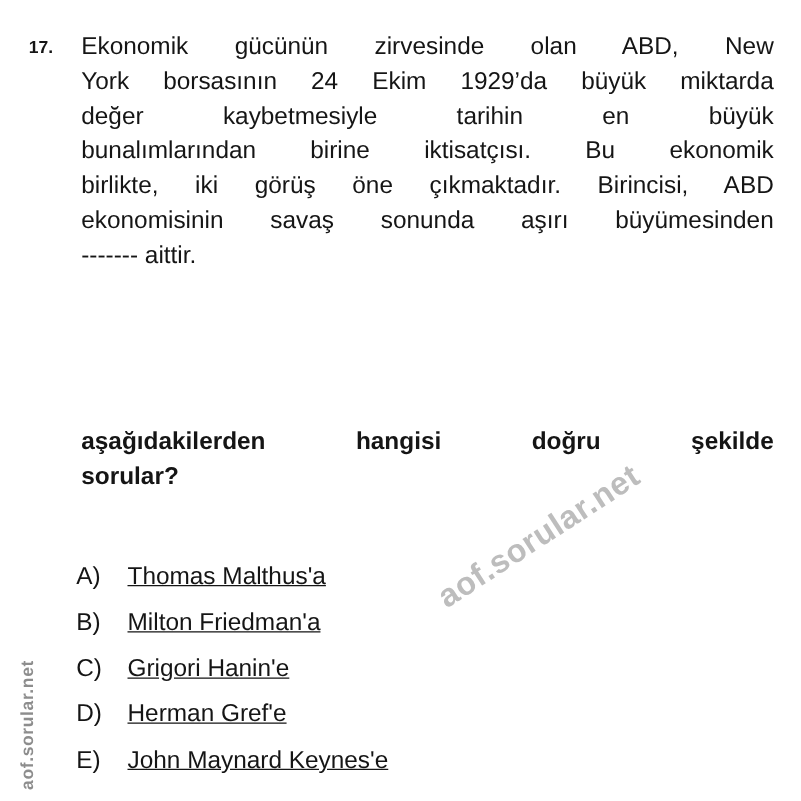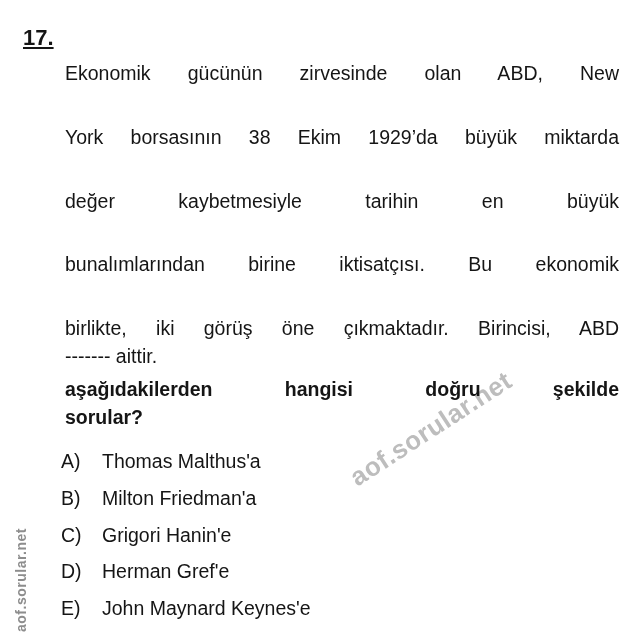--- a/index.html
+++ b/index.html
@@ -42,24 +42,23 @@
   
   .content {
     position: relative;
     z-index: 1;
   }
   #question-number {
     position: absolute;
     left: 23px;
     top: 24px;
     width: 40px;
-    font-size: 22px;
+    font-size: 14px;
     font-weight: bold;
     line-height: 27.8px;
-    text-decoration: underline;
   }
   #question-body {
     position: absolute;
     left: 65px;
     top: 24px;
     width: 554px;
     font-size: 19.5px;
     line-height: 27.8px;
   }
   #question-prompt {
@@ -70,58 +69,59 @@
     font-size: 19.5px;
     font-weight: bold;
     line-height: 28px;
   }
   .tline {
     white-space: normal;
   }
   .tline.just {
     text-align: justify;
     text-align-last: justify;
-    margin-top: 36px;
   }
   #options {
     position: absolute;
     left: 61px;
     top: 443px;
     width: 558px;
     font-size: 19.5px;
   }
   .option-row {
     display: flex;
     height: 36.8px;
     line-height: 36.8px;
   }
   .opt-letter {
     width: 41px;
     flex: 0 0 41px;
   }
   .opt-text {
     flex: 1 1 auto;
+    text-decoration: underline;
   }
 </style>
 </head>
 <body style="color: rgb(21, 21, 21); background: rgb(255, 255, 255);">
 
 <div class="wm" id="wm-vertical" style="color: rgb(141, 141, 141);">aof.sorular.net</div>
 
 <div class="wm" id="wm-diagonal" style="color: rgb(189, 189, 189);">aof.sorular.net</div>
 
 <div class="content">
   <div id="question-number">17.</div>
 
   <div id="question-body">
       <div class="tline just">Ekonomik gücünün zirvesinde olan ABD, New</div>
-      <div class="tline just">York borsasının 38 Ekim 1929’da büyük miktarda</div>
+      <div class="tline just">York borsasının 24 Ekim 1929’da büyük miktarda</div>
       <div class="tline just">değer kaybetmesiyle tarihin en büyük</div>
       <div class="tline just">bunalımlarından birine iktisatçısı. Bu ekonomik</div>
       <div class="tline just">birlikte, iki görüş öne çıkmaktadır. Birincisi, ABD</div>
+      <div class="tline just">ekonomisinin savaş sonunda aşırı büyümesinden</div>
       <div class="tline">------- aittir.</div>
     </div>
 
   <div id="question-prompt">
       <div class="tline just">aşağıdakilerden hangisi doğru şekilde</div>
       <div class="tline">sorular?</div>
     </div>
 
   <div id="options">
       <div class="option-row">

